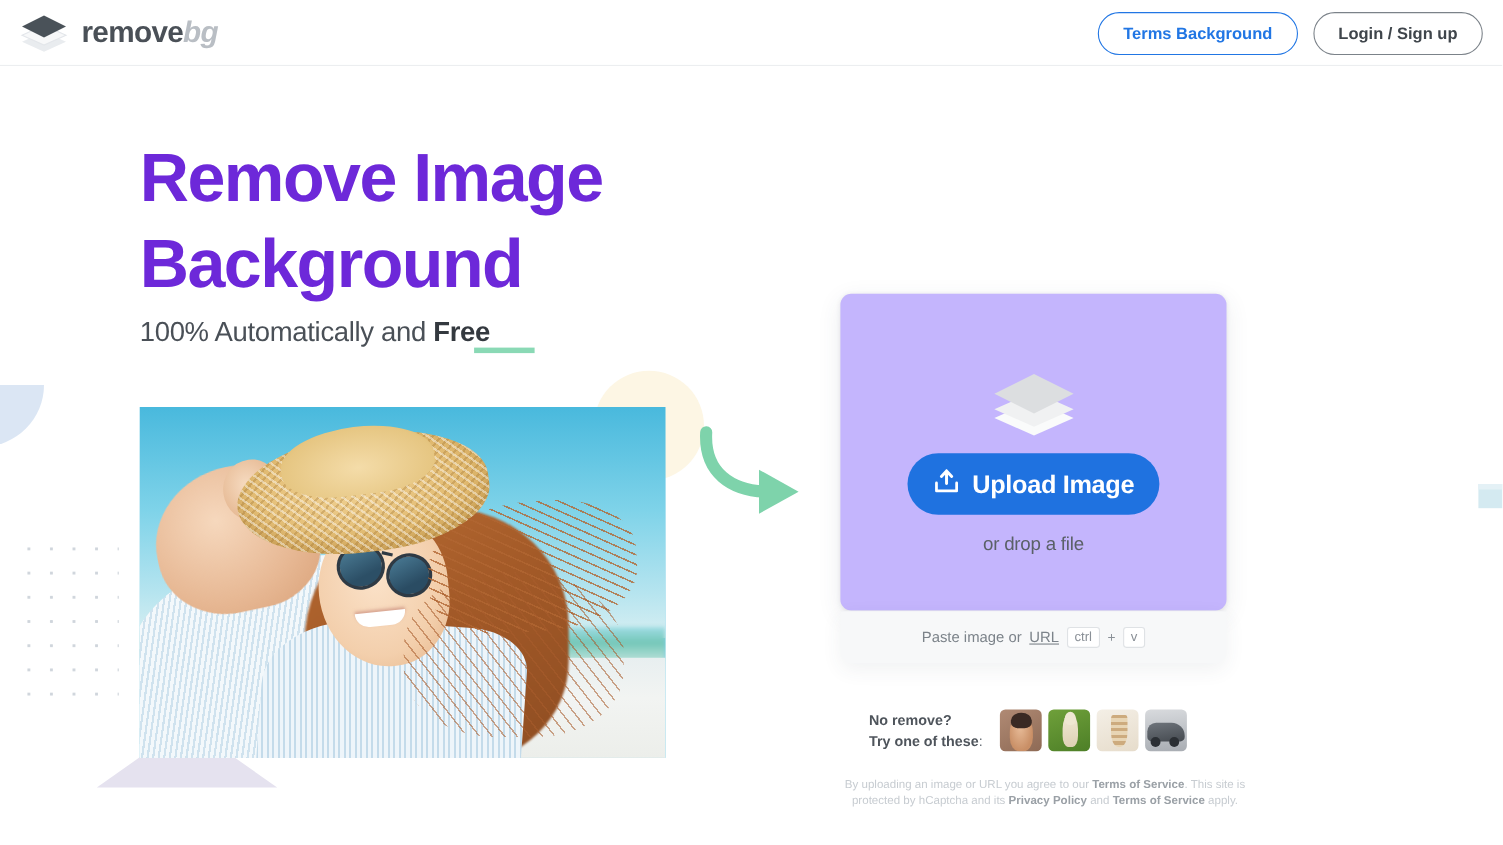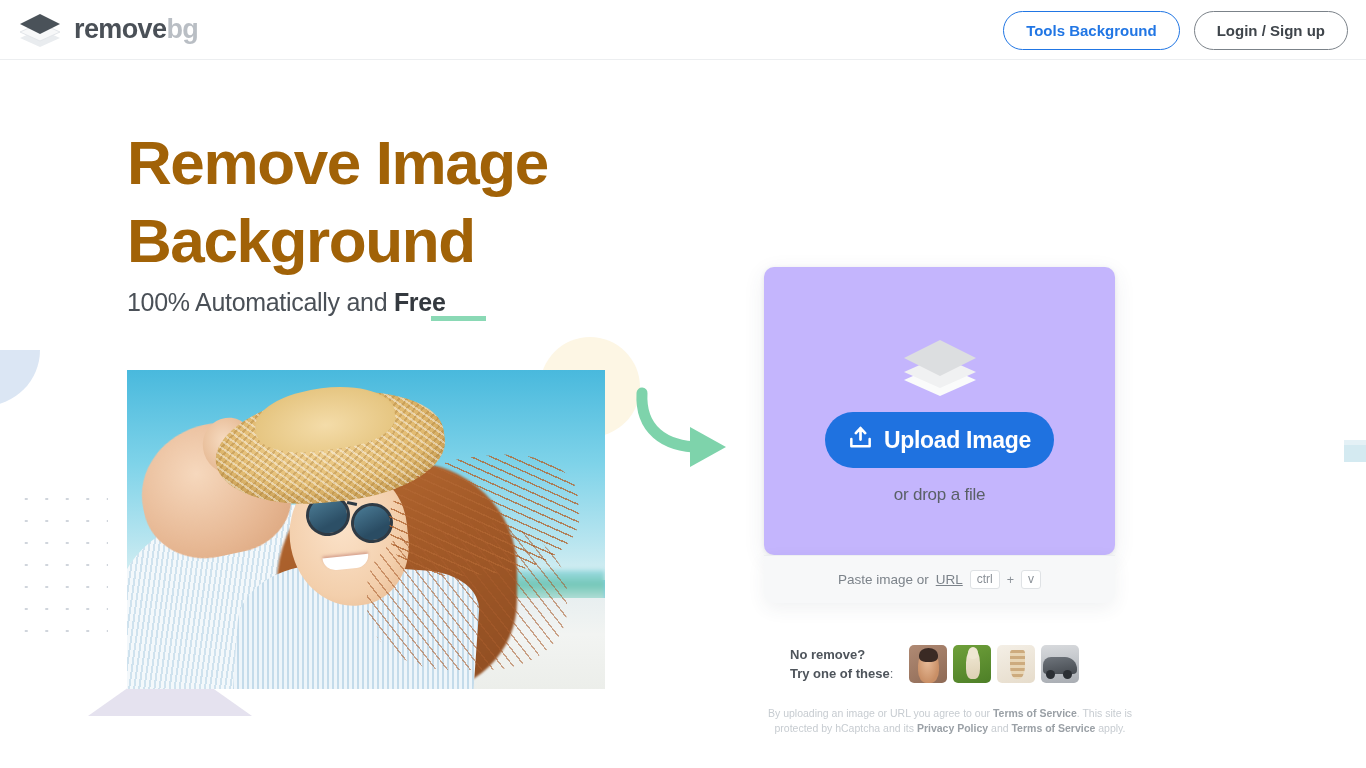--- a/index.html
+++ b/index.html
@@ -22,21 +22,21 @@
     z-index: 40;
   }
   .brand { display: flex; align-items: center; margin-left: 18px; cursor: pointer; }
   .brand-mark { width: 44px; height: 40px; position: relative; }
   .brand-text {
     margin-left: 12px;
     font-size: 27px; font-weight: bold; letter-spacing: -0.6px;
     line-height: 1;
   }
   .brand-text .t1 { color: #4a5057; }
-  .brand-text .t2 { color: #b9bec4; }
+  .brand-text .t2 { color: #b9bec4; font-style: italic; }
 
   .nav { display: flex; align-items: center; margin-left: 58px; gap: 38px; }
   .nav a {
     font-size: 15px; color: #474d54; text-decoration: none;
     font-weight: 400; letter-spacing: -0.1px; white-space: nowrap;
   }
 
   .header-actions {
     position: absolute; right: 18px; top: 0; height: 60px;
     display: flex; align-items: center; gap: 14px;
@@ -87,21 +87,21 @@
   .deco-right-square-top {
     left: 1344px; top: 440px;
     width: 22px; height: 5px;
     background: #e4f1f6;
   }
 
   
   .hero-title {
     position: absolute; left: 127px; top: 124px;
     font-size: 62px; line-height: 78px;
-    font-weight: bold; color: #a16207;
+    font-weight: bold; color: #6d28d9;
     letter-spacing: -1.4px;
     width: 560px;
     z-index: 5;
   }
   .hero-sub {
     position: absolute; left: 127px; top: 288px;
     font-size: 25px; color: #4a5057; letter-spacing: -0.3px;
     z-index: 5; white-space: nowrap;
   }
   .hero-sub b { color: #34393f; font-weight: bold; position: relative; }
@@ -352,21 +352,21 @@
           <polygon points="22,4 42,14 22,24 2,14" fill="#4a5259"></polygon>
         </svg>
       </div>
       <div class="brand-text">
         <span class="t1">remove</span><span class="t2">bg</span>
       </div>
     </div>
 
 
     <div class="header-actions">
-      <div class="btn-pill btn-outline-blue">Tools Background</div>
+      <div class="btn-pill btn-outline-blue">Terms Background</div>
       <div class="btn-pill btn-outline-gray">Login / Sign up</div>
     </div>
   </div>
 
   <div class="deco deco-blue-blob"></div>
   <div class="deco deco-dots"></div>
   <div class="deco deco-cream-circle"></div>
   <div class="deco deco-triangle"></div>
   <div class="deco deco-right-square"></div>
   <div class="deco deco-right-square-top"></div>

